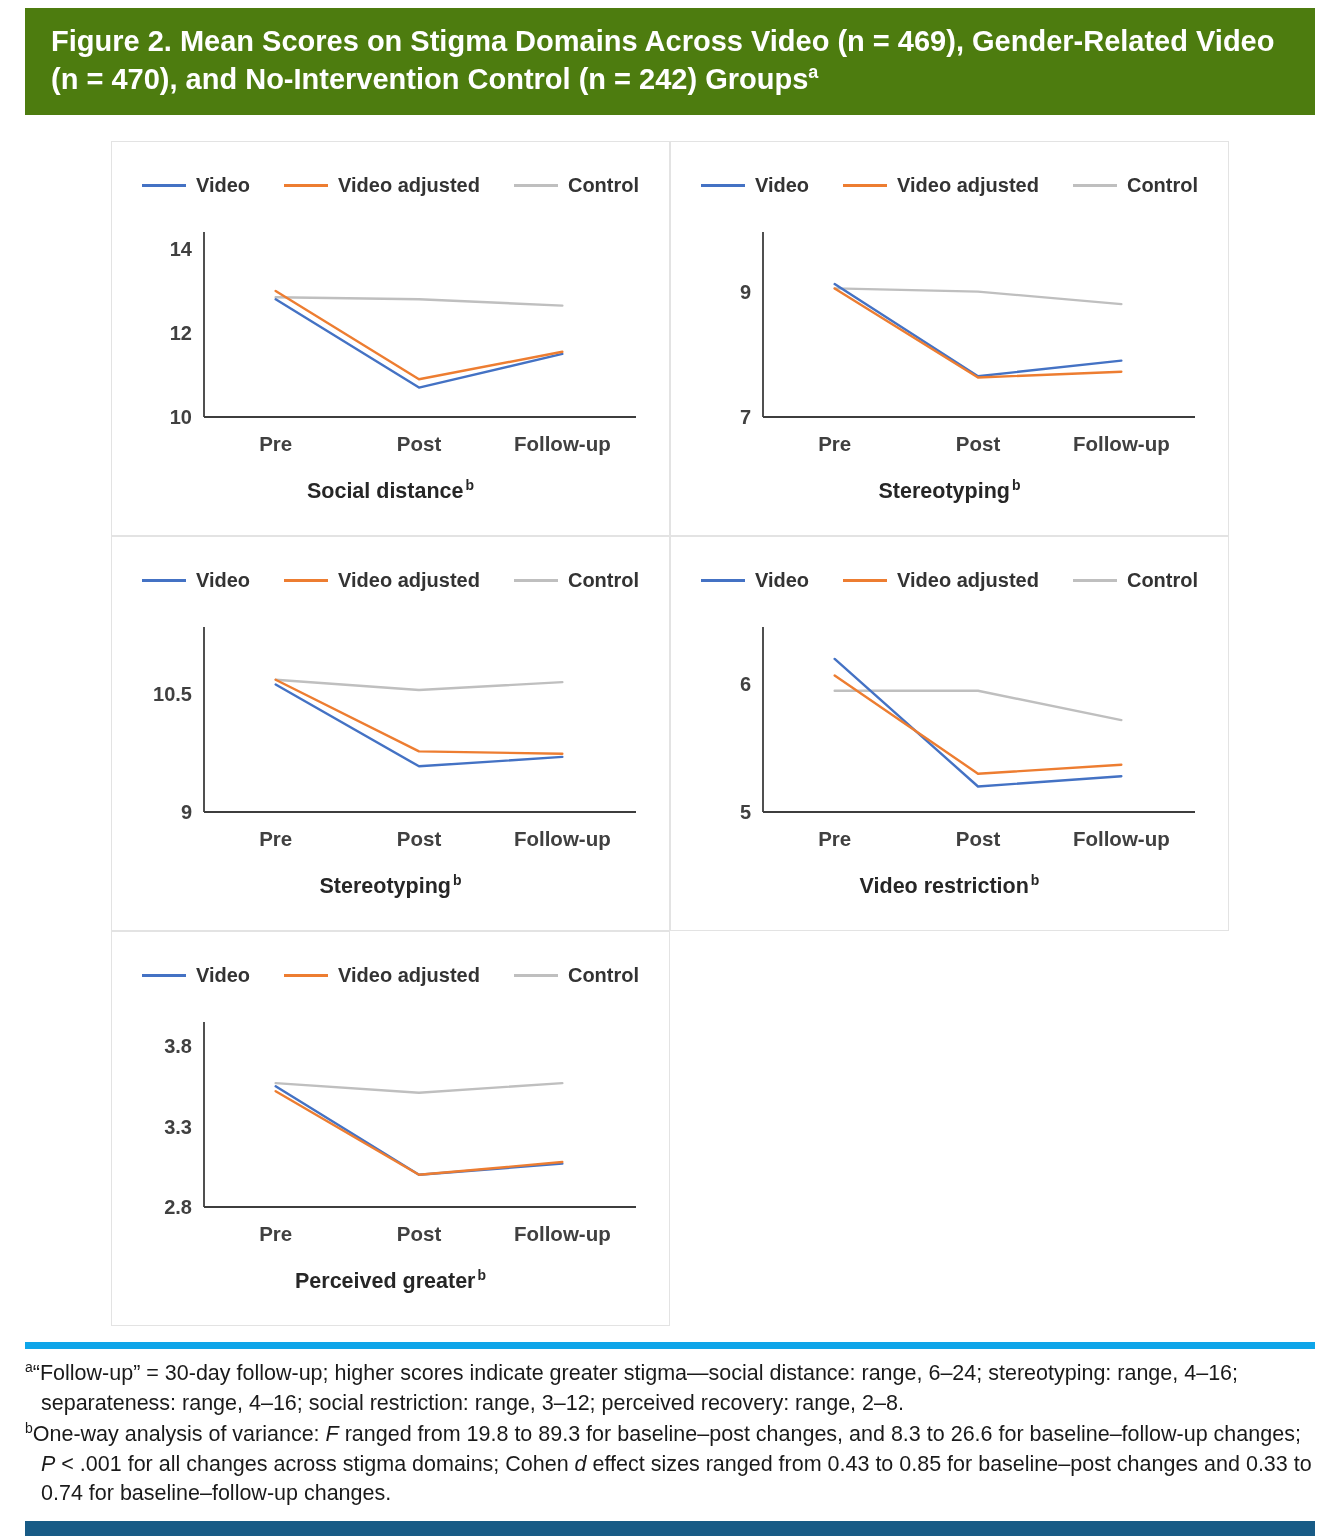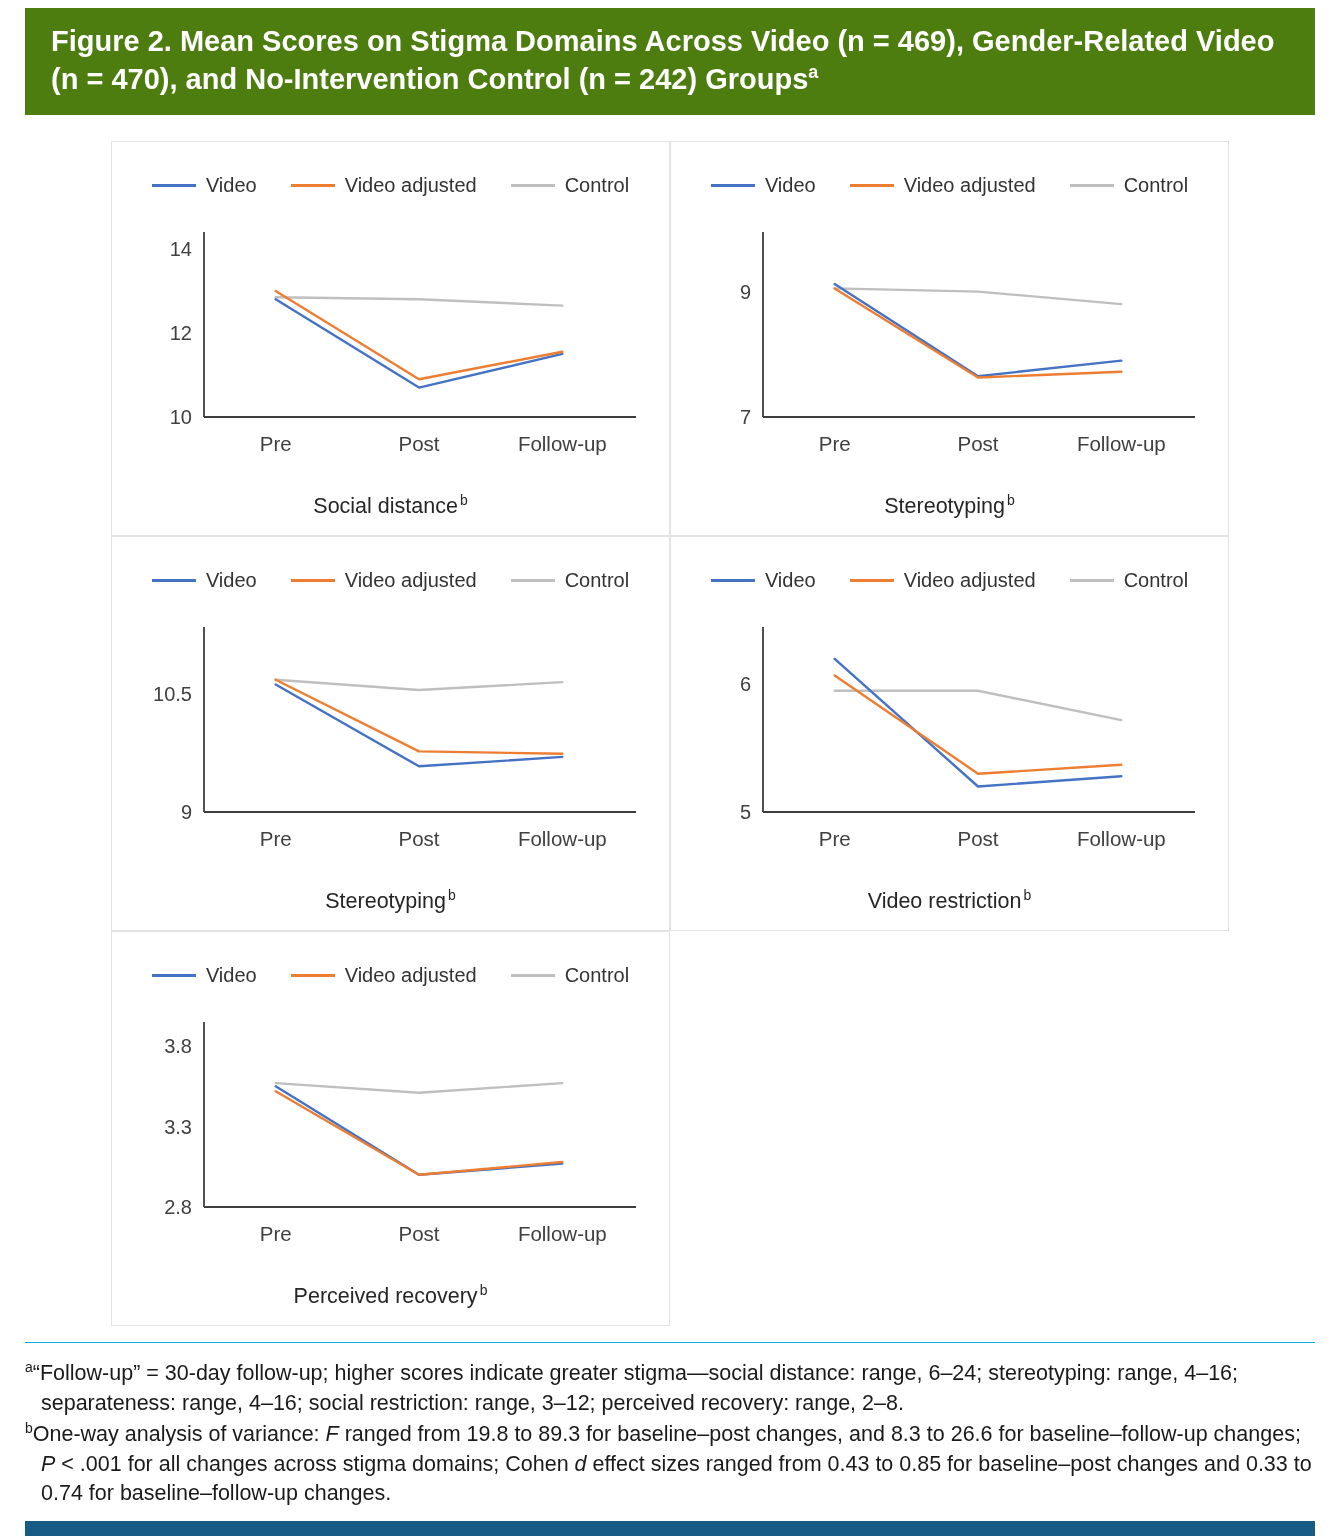--- a/index.html
+++ b/index.html
@@ -19,20 +19,21 @@
     font-weight: bold;
     line-height: 1.3;
   }
   .header sup { font-size: 0.62em; }
   .charts-grid {
     width: 1118px;
     margin: 26px auto 0 auto;
     display: grid;
     grid-template-columns: 559px 559px;
     grid-auto-rows: 395px;
+    font-weight: bold;
   }
   .panel {
     background: #ffffff;
     border: 1px solid #e3e3e3;
     padding-top: 28px;
     display: flex;
     flex-direction: column;
     align-items: center;
   }
   .legend {
@@ -41,26 +42,26 @@
     align-items: center;
     gap: 34px;
     height: 30px;
     font-size: 20px;
     color: #333333;
   }
   .legend-item { display: inline-flex; align-items: center; gap: 10px; }
   .legend-line { display: inline-block; width: 44px; height: 3px; }
   .plot-svg { display: block; margin-top: 12px; }
   .plot-svg text { font-family: "Liberation Sans", sans-serif; }
-  .chart-title { margin-top: 15px; font-size: 21.5px; color: #262626; }
+  .chart-title { margin-top: 0; font-size: 21.5px; color: #262626; }
   .chart-title sup { font-size: 0.65em; margin-left: 2px; }
   .footnotes {
     margin: 16px 25px 0 25px;
-    border-top: 1px solid #0ea5e9;
-    padding-top: 15px;
+    border-top: 7px solid #0ea5e9;
+    padding-top: 9px;
     font-size: 21.5px;
     line-height: 1.38;
     color: #1a1a1a;
   }
   .footnote { margin: 0; padding-left: 16px; text-indent: -16px; }
   .footnote sup { font-size: 0.65em; }
   .footnote em { font-style: italic; }
   .bottom-bar { margin: 12px 25px 0 25px; height: 15px; }
 </style>
 </head>
@@ -207,21 +208,21 @@
         <text x="80" y="51.130434782608745" text-anchor="end" font-size="20" fill="#404040">3.8</text>
         <text x="80" y="131.56521739130437" text-anchor="end" font-size="20" fill="#404040">3.3</text>
         <text x="80" y="212" text-anchor="end" font-size="20" fill="#404040">2.8</text>
         <text x="163.66666666666669" y="239" text-anchor="middle" font-size="20.5" fill="#404040">Pre</text>
         <text x="307" y="239" text-anchor="middle" font-size="20.5" fill="#404040">Post</text>
         <text x="450.3333333333333" y="239" text-anchor="middle" font-size="20.5" fill="#404040">Follow-up</text>
         <polyline points="163.66666666666669,81.1 307,90.8 450.3333333333333,81.1" fill="none" stroke="#BFBFBF" stroke-width="2.4" stroke-linejoin="round" stroke-linecap="round"></polyline>
         <polyline points="163.66666666666669,84.3 307,172.8 450.3333333333333,161.6" fill="none" stroke="#4472C4" stroke-width="2.4" stroke-linejoin="round" stroke-linecap="round"></polyline>
         <polyline points="163.66666666666669,89.2 307,172.8 450.3333333333333,160.0" fill="none" stroke="#ED7D31" stroke-width="2.4" stroke-linejoin="round" stroke-linecap="round"></polyline>
       </svg>
-      <div class="chart-title"><span>Perceived recovery</span><sup>b</sup></div>
+      <div class="chart-title"><span>Perceived greater</span><sup>b</sup></div>
     </section>
   </main>
 
 <footer class="footnotes">
     <p class="footnote"><sup>a</sup><span>“Follow-up” = 30-day follow-up; higher scores indicate greater stigma—social distance: range, 6–24; stereotyping: range, 4–16; separateness: range, 4–16; social restriction: range, 3–12; perceived recovery: range, 2–8.</span></p>
     <p class="footnote"><sup>b</sup><span>One-way analysis of variance: </span><em>F</em><span> ranged from 19.8 to 89.3 for baseline–post changes, and 8.3 to 26.6 for baseline–follow-up changes; </span><em>P</em><span> &lt; .001 for all changes across stigma domains; Cohen </span><em>d</em><span> effect sizes ranged from 0.43 to 0.85 for baseline–post changes and 0.33 to 0.74 for baseline–follow-up changes.</span></p>
   </footer>
 
 <div class="bottom-bar" style="background: rgb(24, 91, 134);"></div>
 

